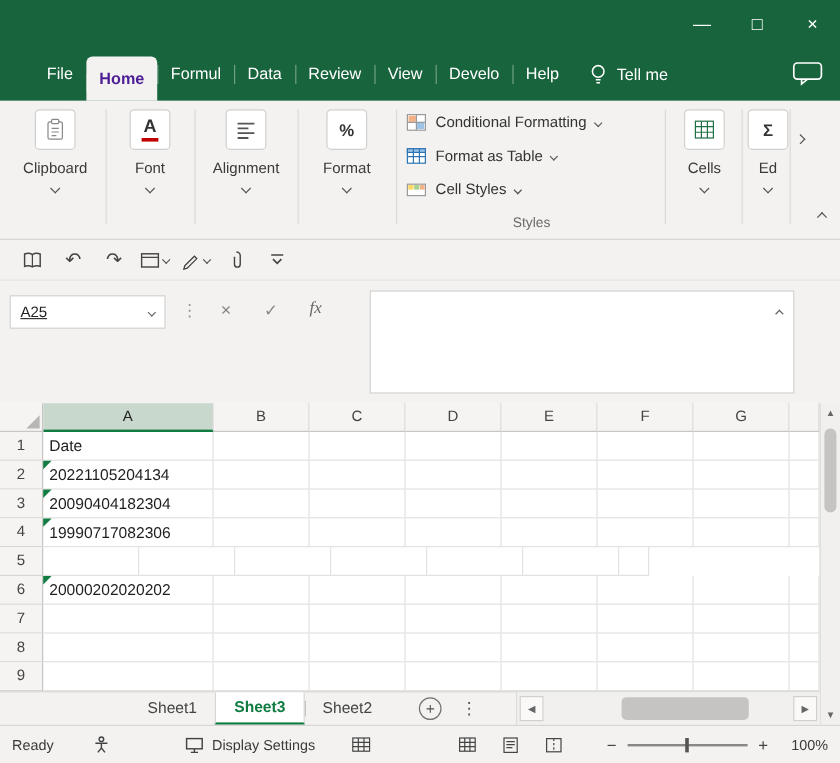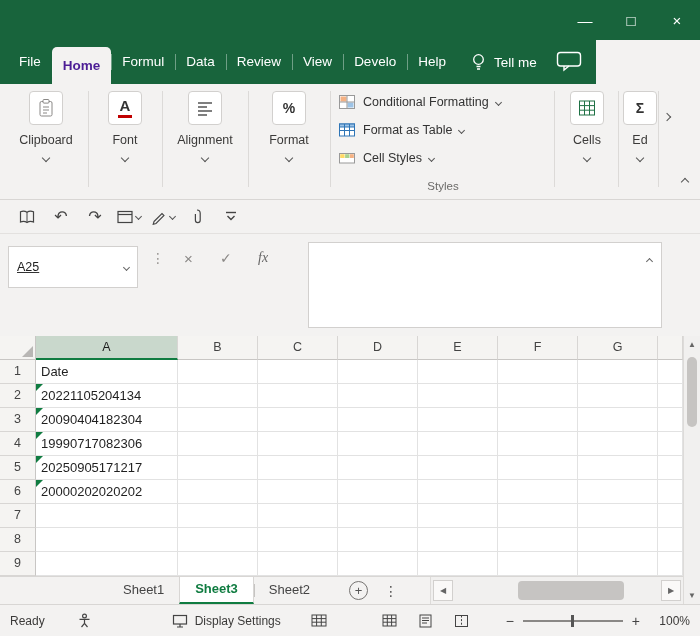--- a/index.html
+++ b/index.html
@@ -5,21 +5,21 @@
   * { box-sizing: border-box; margin: 0; padding: 0; }
   html,body { width:700px; height:636px; overflow:hidden; }
   body { position:relative; background:#F3F2F1; font-family:"Liberation Sans","DejaVu Sans",sans-serif; color:#333; }
 
   
   .titlebar { position:absolute; top:0; left:0; width:700px; height:40px; background:#18643C; }
   .winctl { position:absolute; right:0; top:0; display:flex; height:40px; }
   .winbtn { width:46px; height:40px; display:flex; align-items:center; justify-content:center; color:#fff; font-size:15px; }
 
   
-  .tabrow { position:absolute; top:40px; left:0; width:596px; height:44px; background:#18643C; }
+  .tabrow { position:absolute; top:40px; left:0; width:700px; height:44px; background:#18643C;padding-left:20px; }
   .rtabs { display:flex; align-items:flex-end; height:44px; padding-left:8px; float:left; }
   .rtab { position:relative; padding:0 11px; font-size:13.5px; color:#fff; height:44px; line-height:44px; white-space:nowrap; }
   .rtab + .rtab::before { content:''; position:absolute; left:0; top:14px; height:16px; width:1px; background:rgba(255,255,255,.38); }
   .rtab.active { background:#F3F2F1; color:#4c1d95; font-weight:bold; height:37px; line-height:37px; border-radius:5px 5px 0 0; }
   .tellme { float:left; display:flex; align-items:center; gap:8px; color:#fff; font-size:13.5px; height:44px; margin-left:14px; }
   .feedback { position:absolute; right:14px; top:11px; }
 
   
   .ribbon { position:absolute; top:84px; left:0; width:700px; height:116px; background:#F3F2F1; border-bottom:1px solid #D8D6D4; }
   .rgroup { position:absolute; top:7px; text-align:center; }
@@ -40,21 +40,21 @@
   .pct,.sigma { font-size:14px; color:#333; font-weight:bold; }
   .roverflow { position:absolute; left:664px; top:22px; }
   .rcollapse { position:absolute; right:12px; bottom:10px; }
 
   
   .qat { position:absolute; top:200px; left:0; width:700px; height:34px; background:#F3F2F1; border-bottom:1px solid #E3E1DF; display:flex; align-items:center; padding-left:10px; }
   .qitem { display:flex; align-items:center; justify-content:center; min-width:34px; height:26px; color:#444; font-size:16px; gap:3px; }
 
   
   .fbar { position:absolute; top:234px; left:0; width:700px; height:102px; background:#F3F2F1; }
-  .namebox { position:absolute; left:8px; top:12px; width:130px; height:42px; background:#fff; border:1px solid #D2D0CE; display:flex; align-items:center;text-decoration:underline; }
+  .namebox { position:absolute; left:8px; top:12px; width:130px; height:28px; background:#fff; border:1px solid #D2D0CE; display:flex; align-items:center;text-decoration:underline; }
   .namebox .txt { flex:1; padding-left:8px; font-size:12.5px; color:#222; }
   .namebox .chev { margin-right:8px; border-color:#666; }
   .vdots { position:absolute; left:151px; top:16px; color:#9a9895; font-size:14px; }
   .fcancel { position:absolute; left:184px; top:16px; color:#8a8886; font-size:15px; }
   .fenter { position:absolute; left:220px; top:16px; color:#8a8886; font-size:14px; }
   .ffx { position:absolute; left:258px; top:16px; color:#666; font-size:14px; font-style:italic; font-family:"Liberation Serif","DejaVu Serif",serif; }
   .finput { position:absolute; left:308px; top:8px; width:354px; height:86px; background:#fff; border:1px solid #D2D0CE; font-size:13px; padding:4px 24px 4px 6px; }
   .fcollapse { position:absolute; right:9px; top:9px; }
   .fcollapse .chev { border-color:#666; }
 
@@ -88,21 +88,21 @@
   .sheetmenu { margin-left:16px; color:#555; font-size:14px; }
   .hscroll { position:absolute; right:0; top:0; width:253px; height:27px; display:flex; align-items:center; background:#F1F0EF; border-left:1px solid #DDDBD9; }
   .hs-btn { width:20px; height:21px; margin:0 2px; display:flex; align-items:center; justify-content:center; font-size:8px; color:#666; background:#FAF9F8; border:1px solid #D2D0CE; }
   .hs-track { flex:1; height:100%; position:relative; }
   .hs-thumb { position:absolute; left:31%; width:52%; top:4px; height:19px; background:#C6C4C2; border-radius:4px; }
 
   
   .statusbar { position:absolute; top:604px; left:0; width:700px; height:32px; background:#F3F2F1; border-top:1px solid #D8D6D4; display:flex; align-items:center; font-size:12px; color:#3b3a39; }
   .sb-ready { margin-left:10px; }
   .sb-a11y { margin-left:32px; display:flex; align-items:center; }
-  .sb-display { margin-left:80px; display:flex; align-items:center; gap:7px; }
+  .sb-display { margin-left:62px; display:flex; align-items:center; gap:7px; }
   .sb-table { margin-left:30px; display:flex; align-items:center; }
   .sb-spacer { flex:1; }
   .sb-views { display:flex; gap:12px; align-items:center; margin-right:32px; }
   .vbtn { width:24px; height:22px; display:flex; align-items:center; justify-content:center; }
   .sb-zoomout { font-size:14px; margin-right:9px; color:#444; }
   .sb-slider { width:100px; height:2px; background:#8A8886; position:relative; margin-right:9px; }
   .sb-thumb { position:absolute; left:48px; top:-5px; width:3px; height:12px; background:#555; }
   .sb-zoomin { font-size:14px; margin-right:12px; color:#444; }
   .sb-zoomlvl { margin-right:10px; width:38px; text-align:right; }
 </style>
@@ -365,21 +365,20 @@
         <div class="cell" style="width: 80px;"></div>
         <div class="cell" style="width: 80px;"></div>
         <div class="cell" style="width: 80px;"></div>
         <div class="cell" style="width: 80px;"></div>
         <div class="cell" style="width: 80px;"></div>
         <div class="cell" style="width: 80px;"></div>
         <div class="cell" style="width: 25px;"></div>
       </div>
       <div class="grow">
         <div class="rowh">5</div>
-        <div class="cell" style="width: 142px;"><span class="flag"></span><span class="ctext">20250905171217</span></div>
         <div class="cell" style="width: 80px;"></div>
         <div class="cell" style="width: 80px;"></div>
         <div class="cell" style="width: 80px;"></div>
         <div class="cell" style="width: 80px;"></div>
         <div class="cell" style="width: 80px;"></div>
         <div class="cell" style="width: 80px;"></div>
         <div class="cell" style="width: 25px;"></div>
       </div>
       <div class="grow">
         <div class="rowh">6</div>

